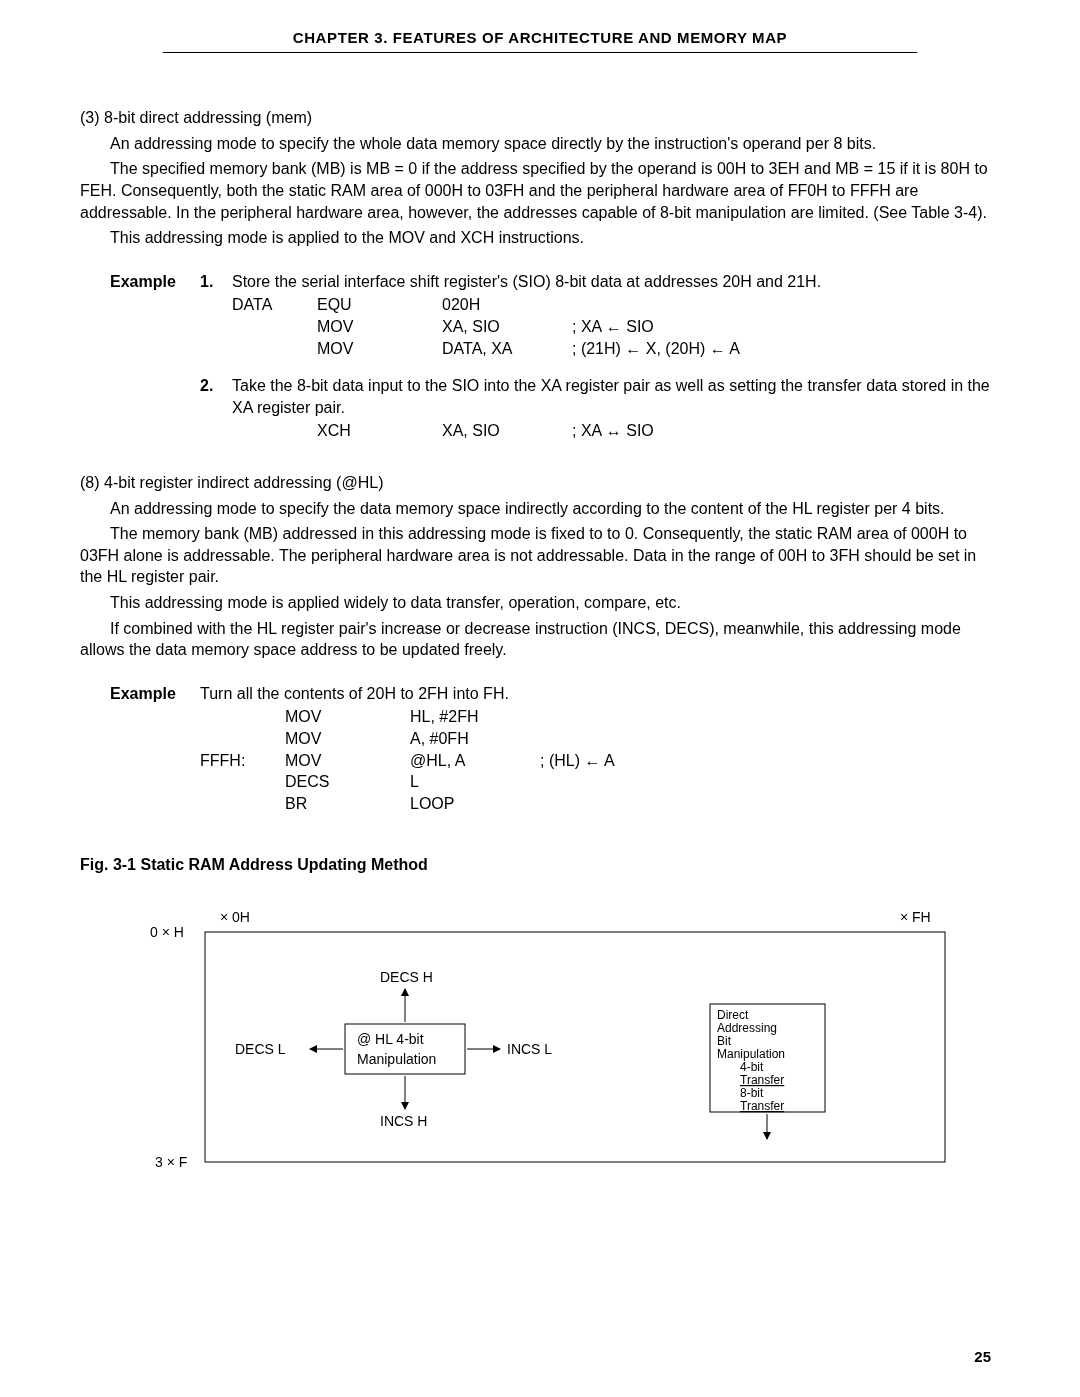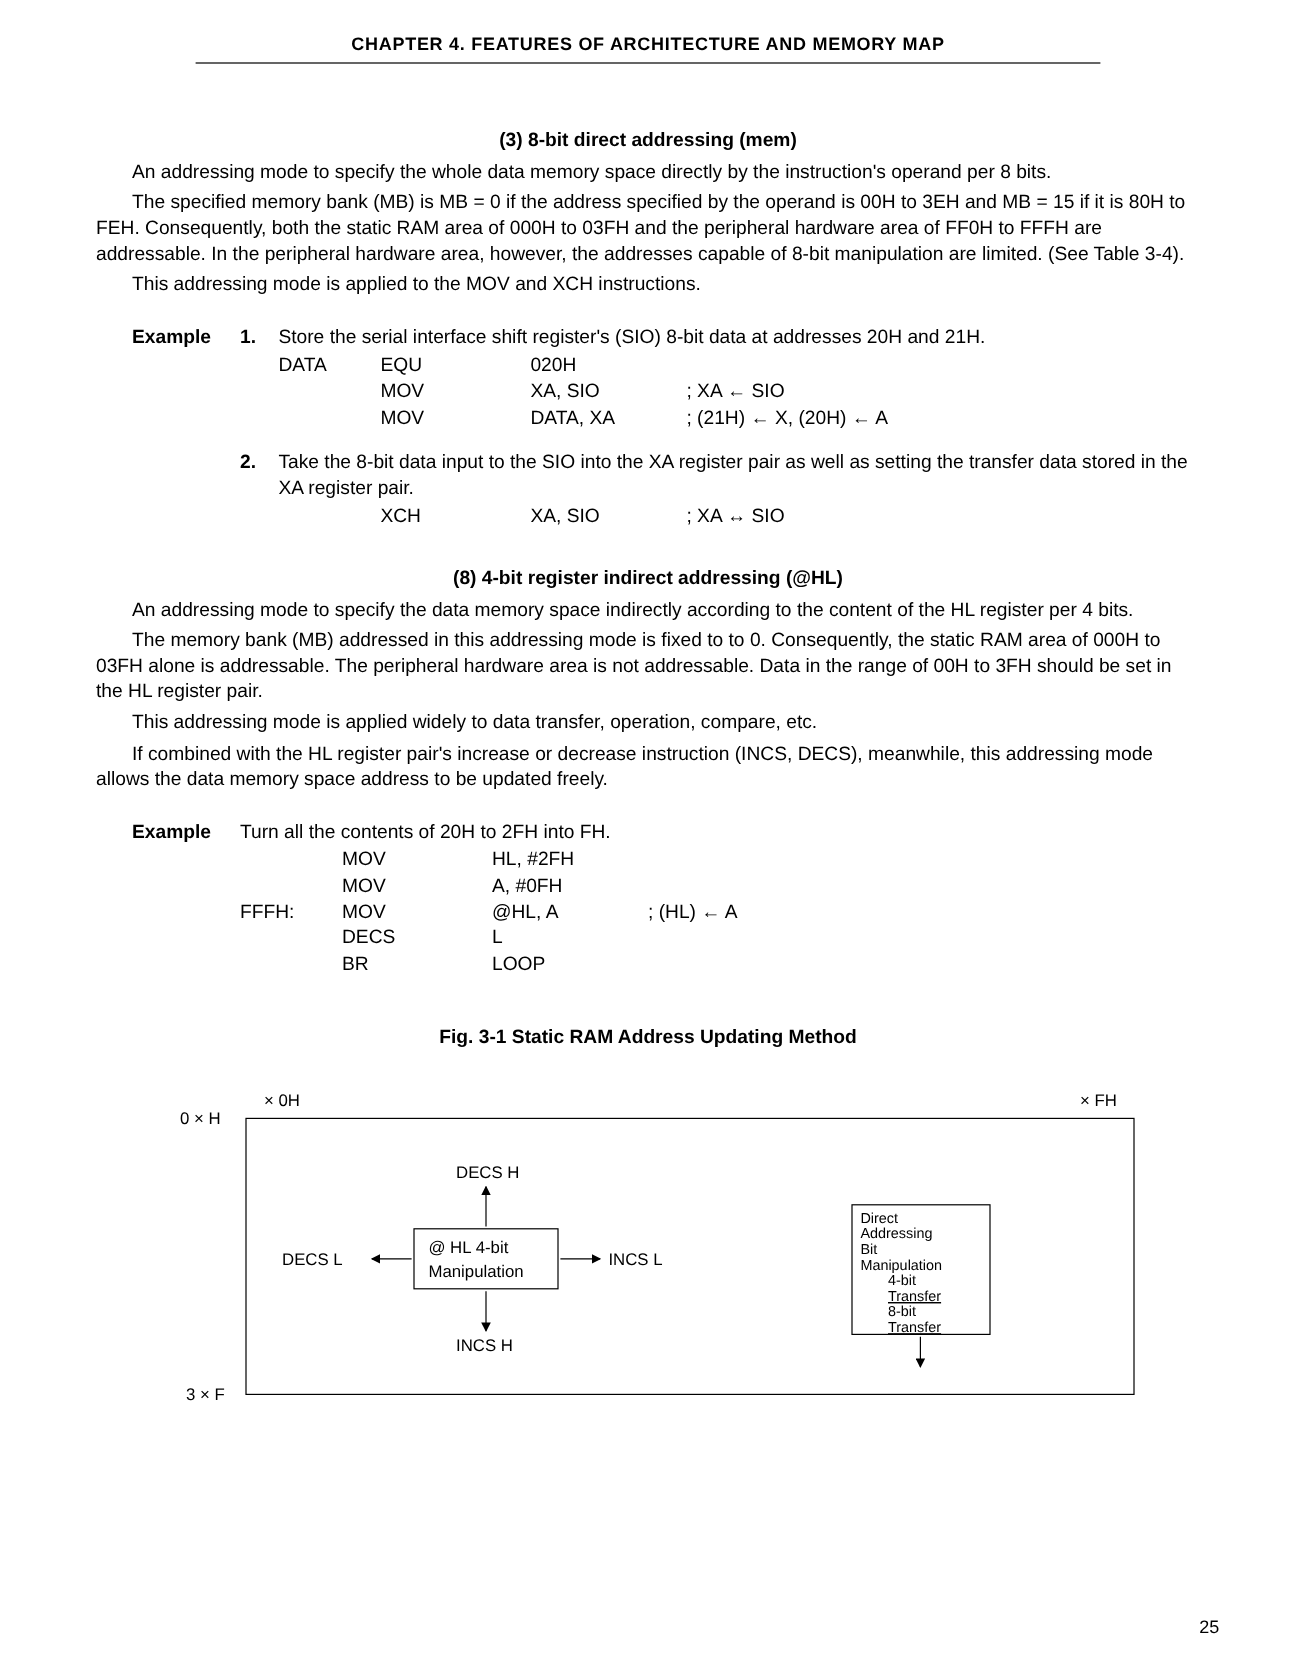--- a/index.html
+++ b/index.html
@@ -21,24 +21,23 @@
     text-align: center;
     font-weight: bold;
     letter-spacing: 0.6px;
     font-size: 15px;
     border-bottom: 1px solid #000;
     padding-bottom: 4px;
     width: 82%;
     margin: 0 auto 54px auto;
   }
   .section-title {
-    font-weight: bold;
+    font-weight: normal;
     margin-top: 16px;
     margin-bottom: 4px;
-    text-align: center;
   }
   .para {
     margin: 0 0 4px 0;
   }
   .indent       { margin-left: 30px; }
 
   .example-row  { display: flex; margin-top: 22px; }
   .example-label{
     font-weight: bold;
     width: 90px;
@@ -53,38 +52,37 @@
 
   .code-block           { margin-left: 55px; margin-top: 2px; }
   .code-row             { display: flex; }
   .col-label            { flex: 0 0 85px;  }
   .col-op               { flex: 0 0 125px; }
   .col-arg              { flex: 0 0 130px; }
   .col-comment          { flex: 1 1 auto;  }
 
   .fig-title {
     font-weight: bold;
-    text-align: center;
     margin: 40px 0 28px 0;
   }
 
   svg { display: block; margin: 0 auto; }
 
   .page-number {
     position: absolute;
-    right: 64px;
+    right: 89px;
     bottom: 30px;
-    font-weight: normal;
+    font-weight: bold;
     font-size: 15px;
   }
 </style>
 </head>
 <body>
 
-<div class="chapter-header">CHAPTER  4.   FEATURES  OF  ARCHITECTURE  AND  MEMORY  MAP</div>
+<div class="chapter-header">CHAPTER  3.   FEATURES  OF  ARCHITECTURE  AND  MEMORY  MAP</div>
 
 <div class="section-title">(3)   8-bit direct addressing (mem)</div>
 <p class="para indent">An addressing mode to specify the whole data memory space directly by the instruction's operand per 8 bits.</p>
 <p class="para" style="text-indent:30px">The specified memory bank (MB) is MB = 0 if the address specified by the operand is 00H to 3EH and MB = 15 if it is 80H to FEH. Consequently, both the static RAM area of 000H to 03FH and the peripheral hardware area of FF0H to FFFH are addressable. In the peripheral hardware area, however, the addresses capable of 8-bit manipulation are limited. (See Table 3-4).</p>
 <p class="para indent">This addressing mode is applied to the MOV and XCH instructions.</p>
 
 <div class="example-row" style="margin-left:30px">
   <div class="example-label">Example</div>
   <div class="example-num">1.</div>
   <div class="example-body">Store the serial interface shift register's (SIO) 8-bit data at addresses 20H and 21H.</div>

